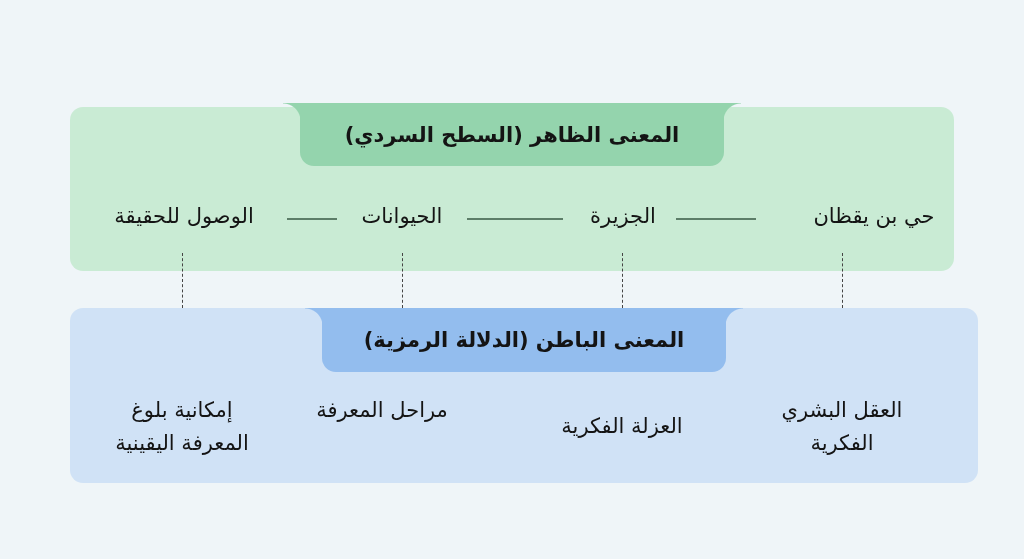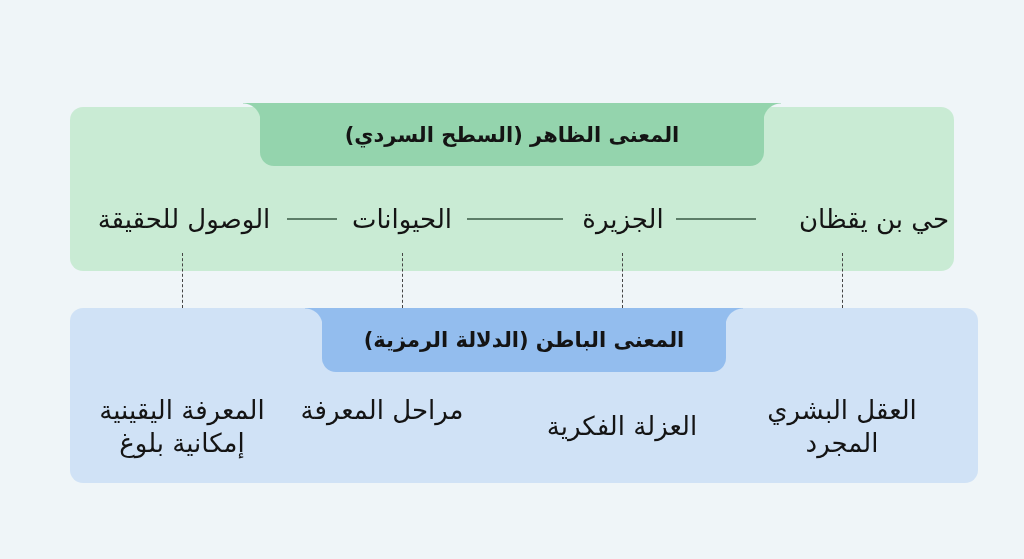--- a/index.html
+++ b/index.html
@@ -21,33 +21,33 @@
     position: absolute; left: 50%; transform: translateX(-50%);
     text-align: center; font-weight: bold; font-size: 21px;
     direction: rtl; white-space: nowrap;
     display: flex; align-items: center; justify-content: center;
     border-radius: 0 0 14px 14px;
   }
   .tab::before, .tab::after {
     content: ""; position: absolute; top: 0; width: 18px; height: 18px;
   }
   .surface .tab {
-    top: -4px; width: 504px; height: 63px; background: #94d4ad;
+    top: -4px; width: 424px; height: 63px; background: #94d4ad;
   }
   .surface .tab::before { left: -17px; background: radial-gradient(circle at 0 100%, transparent 17px, #94d4ad 18px); }
   .surface .tab::after { right: -17px; background: radial-gradient(circle at 100% 100%, transparent 17px, #94d4ad 18px); }
   .hidden .tab {
     top: 0; width: 404px; height: 64px; background: #93bdee;
   }
   .hidden .tab::before { left: -17px; background: radial-gradient(circle at 0 100%, transparent 17px, #93bdee 18px); }
   .hidden .tab::after { right: -17px; background: radial-gradient(circle at 100% 100%, transparent 17px, #93bdee 18px); }
 
   .node {
     position: absolute; direction: rtl; text-align: center;
-    font-size: 26px; white-space: nowrap; transform: translateX(-50%);
+    font-size: 21px; white-space: nowrap; transform: translateX(-50%);
   }
   .surface .node { top: 97px; }
   .hidden .node { line-height: 33px; }
 
   .hline {
     position: absolute; top: 111px; height: 2px; background: #5c7d68;
   }
   .dash {
     position: absolute; top: 253px; height: 55px; width: 0;
     border-left: 1.5px dashed #444;
@@ -72,25 +72,25 @@
 <div class="dash" style="left:842px;"></div>
 <div class="dash" style="left:622px;"></div>
 <div class="dash" style="left:402px;"></div>
 <div class="dash" style="left:182px;"></div>
 
 <div class="panel hidden">
   <div class="tab">المعنى الباطن (الدلالة الرمزية)</div>
 
   <div class="node" style="left:772px; top:86px;">
     <div>العقل البشري</div>
-    <div>المجرد</div>
+    <div>الفكرية</div>
   </div>
   <div class="node" style="left:552px; top:102px;">
     <div>العزلة الفكرية</div>
   </div>
   <div class="node" style="left:312px; top:86px;">
     <div>مراحل المعرفة</div>
   </div>
   <div class="node" style="left:112px; top:86px;">
+    <div>إمكانية بلوغ</div>
     <div>المعرفة اليقينية</div>
-    <div>إمكانية بلوغ</div>
   </div>
 </div>
 
 </body></html>

